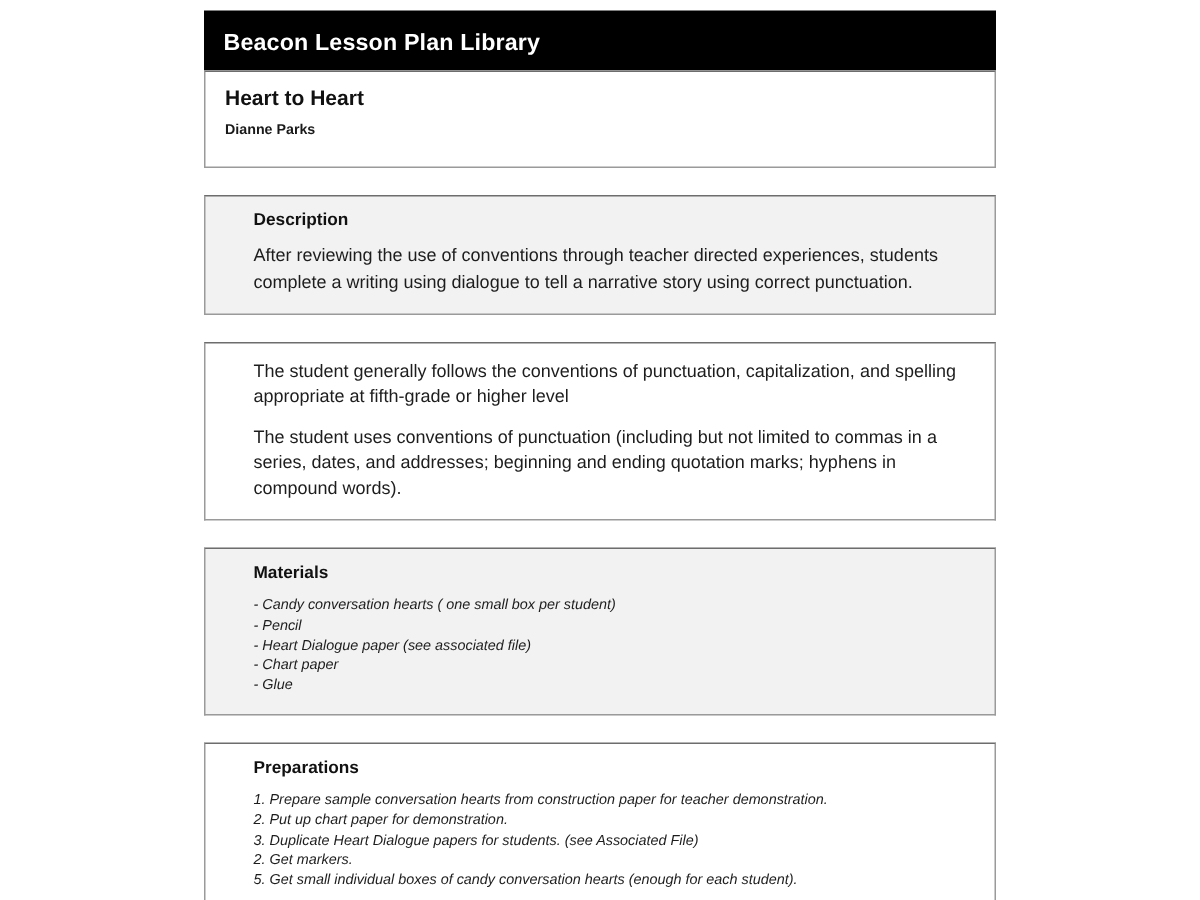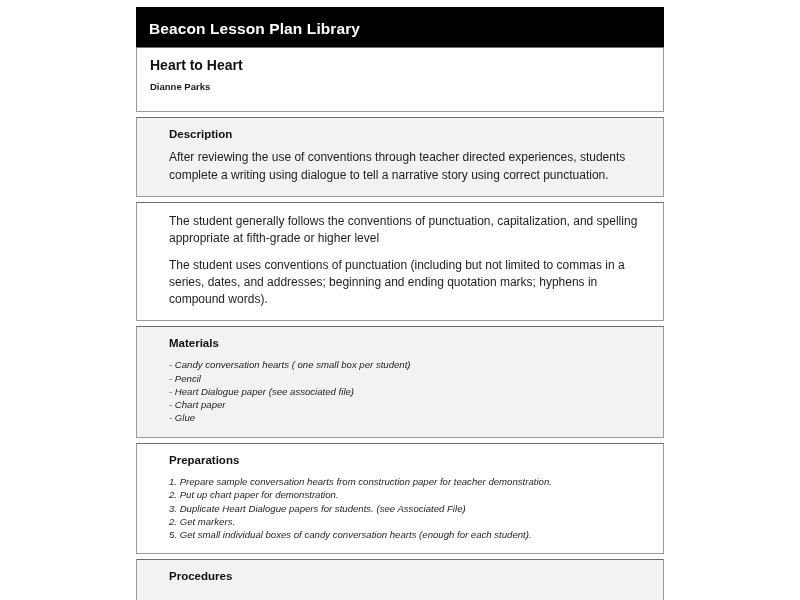--- a/index.html
+++ b/index.html
@@ -45,21 +45,21 @@
     border: 1px solid #9a9a9a;
     border-top: 1px solid #6d6d6d;
     box-sizing: border-box;
     padding: 10px 13px 12px 13px;
     background: #ffffff;
   }
   .block.shaded {
     background: #f2f2f2;
   }
   .block + .block {
-    margin-top: 5px;
+    margin-top: 18px;
     padding-left: 32px;
   }
 
   
   .lesson-title {
     font-size: 14px;
     font-weight: bold;
     color: #111111;
     margin: 0 0 9px 0;
     line-height: 1.1;

